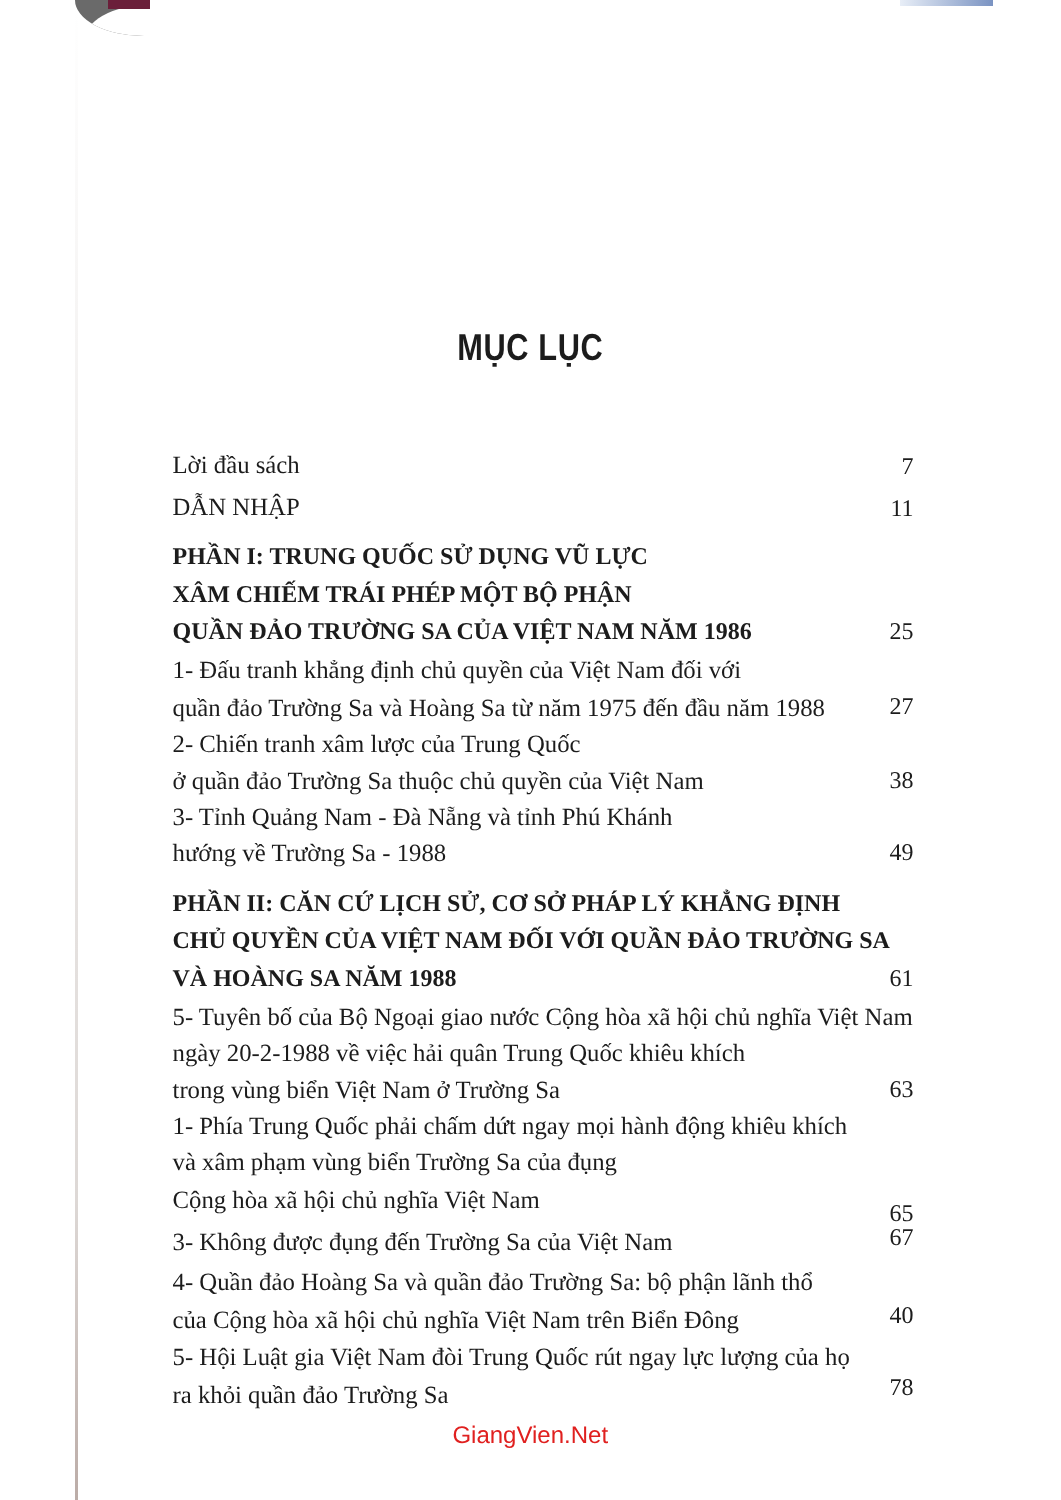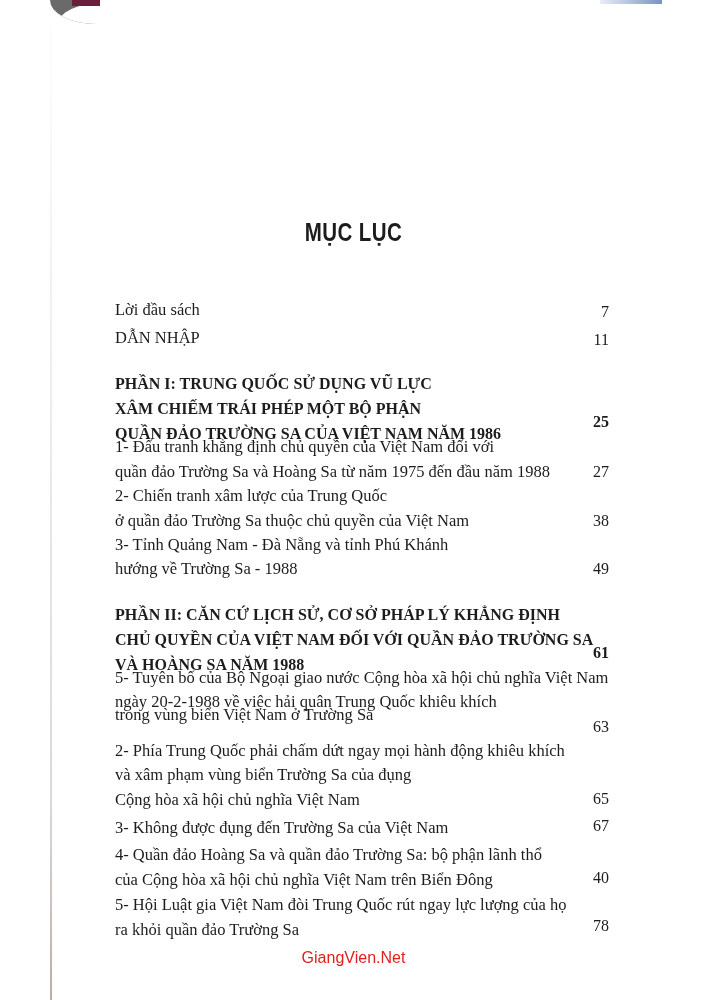--- a/index.html
+++ b/index.html
@@ -37,26 +37,26 @@
     font-family: "Liberation Sans", "DejaVu Sans", sans-serif;
     font-weight: bold; font-size: 25px; letter-spacing: 0.5px;
     transform: scaleX(0.82); transform-origin: center;
   }
   .toc { position: absolute; left: 115px; width: 494px; top: 0; }
   .row { position: absolute; left: 0; width: 494px; }
   .line {
     position: absolute; left: 0; white-space: nowrap;
     font-size: 16.5px; line-height: 20px;
   }
-  .bold .line { font-weight: bold; font-size: 16px; margin-top: 12px; }
+  .bold .line { font-weight: bold; font-size: 16px; }
   .pg {
     position: absolute; right: 0; width: 40px; text-align: right;
     font-size: 16px; line-height: 20px;
   }
-  .bold .pg { font-weight: bold; text-align: right; }
+  .bold .pg { font-weight: normal; text-align: right; }
   .watermark {
     position: absolute; left: 0; width: 707px; top: 949px;
     text-align: center; color: #e0201f;
     font-family: "Liberation Sans", "DejaVu Sans", sans-serif;
     font-size: 16px;
   }
 </style>
 </head>
 <body>
 
@@ -108,29 +108,29 @@
   <div class="row bold" style="top:593px">
     <div class="line" style="top:0">PHẦN II: CĂN CỨ LỊCH SỬ, CƠ SỞ PHÁP LÝ KHẲNG ĐỊNH</div>
     <div class="line" style="top:25px">CHỦ QUYỀN CỦA VIỆT NAM ĐỐI VỚI QUẦN ĐẢO TRƯỜNG SA</div>
     <div class="line" style="top:50px">VÀ HOÀNG SA NĂM 1988</div>
     <div class="pg" style="top:50px">61</div>
   </div>
 
   <div class="row" style="top:668px">
     <div class="line" style="top:0">5- Tuyên bố của Bộ Ngoại giao nước Cộng hòa xã hội chủ nghĩa Việt Nam</div>
     <div class="line" style="top:24px">ngày 20-2-1988 về việc hải quân Trung Quốc khiêu khích</div>
-    <div class="line" style="top:37px">trong vùng biển Việt Nam ở Trường Sa</div>
+    <div class="line" style="top:49px">trong vùng biển Việt Nam ở Trường Sa</div>
     <div class="pg" style="top:49px">63</div>
   </div>
 
   <div class="row" style="top:741px">
-    <div class="line" style="top:0">2- Phía Trung Quốc phải chấm dứt ngay mọi hành động khiêu khích</div>
+    <div class="line" style="top:0">1- Phía Trung Quốc phải chấm dứt ngay mọi hành động khiêu khích</div>
     <div class="line" style="top:24px">và xâm phạm vùng biển Trường Sa của đụng</div>
     <div class="line" style="top:49px">Cộng hòa xã hội chủ nghĩa Việt Nam</div>
-    <div class="pg" style="top:48px">65</div>
+    <div class="pg" style="top:59px">65</div>
   </div>
 
   <div class="row" style="top:818px">
     <div class="line" style="top:0">3- Không được đụng đến Trường Sa của Việt Nam</div>
     <div class="pg" style="top:-2px">67</div>
   </div>
 
   <div class="row" style="top:845px">
     <div class="line" style="top:0">4- Quần đảo Hoàng Sa và quần đảo Trường Sa: bộ phận lãnh thổ</div>
     <div class="line" style="top:25px">của Cộng hòa xã hội chủ nghĩa Việt Nam trên Biển Đông</div>

